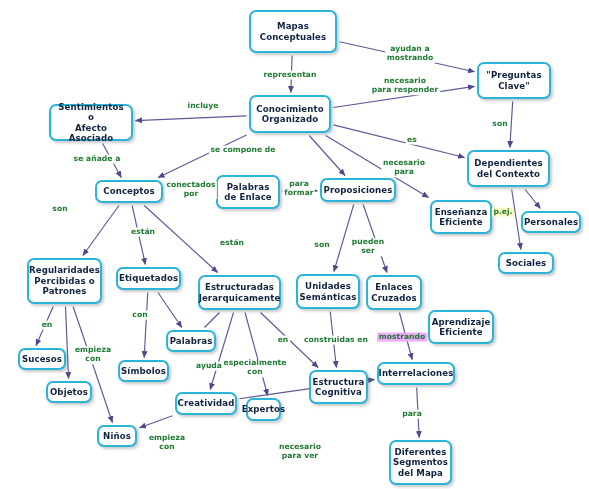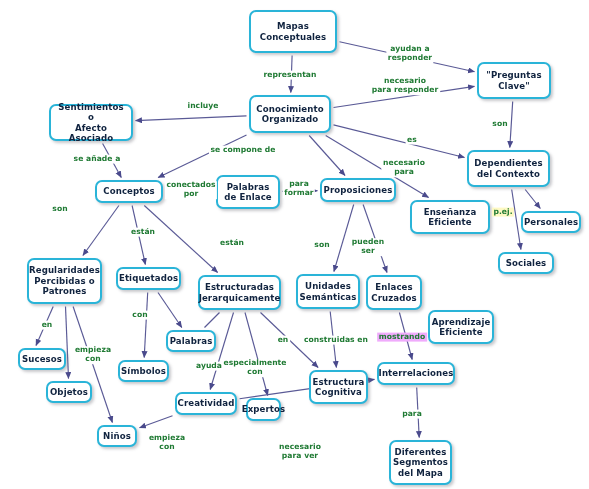--- a/index.html
+++ b/index.html
@@ -91,21 +91,21 @@
       <div class="node" style="left: 249px; top: 95px; width: 82px; height: 38px;">Conocimiento
 Organizado</div>
       <div class="node" style="left: 49px; top: 104px; width: 84px; height: 37px;">Sentimientos o
 Afecto Asociado</div>
       <div class="node" style="left: 467px; top: 150px; width: 83px; height: 37px;">Dependientes
 del Contexto</div>
       <div class="node" style="left: 95px; top: 180px; width: 68px; height: 23px;">Conceptos</div>
       <div class="node" style="left: 216px; top: 175px; width: 64px; height: 34px;">Palabras
 de Enlace</div>
       <div class="node" style="left: 320px; top: 178px; width: 76px; height: 24px;">Proposiciones</div>
-      <div class="node" style="left: 410px; top: 200px; width: 80px; height: 34px;">Enseñanza
+      <div class="node" style="left: 430px; top: 200px; width: 62px; height: 34px;">Enseñanza
 Eficiente</div>
       <div class="node" style="left: 521px; top: 211px; width: 60px; height: 22px;">Personales</div>
       <div class="node" style="left: 498px; top: 252px; width: 56px; height: 22px;">Sociales</div>
       <div class="node" style="left: 27px; top: 258px; width: 75px; height: 46px;">Regularidades
 Percibidas o
 Patrones</div>
       <div class="node" style="left: 116px; top: 267px; width: 65px; height: 23px;">Etiquetados</div>
       <div class="node" style="left: 198px; top: 275px; width: 83px; height: 35px;">Estructuradas
 Jerarquicamente</div>
       <div class="node" style="left: 296px; top: 274px; width: 64px; height: 35px;">Unidades
@@ -124,21 +124,21 @@
 Cognitiva</div>
       <div class="node" style="left: 377px; top: 362px; width: 78px; height: 23px;">Interrelaciones</div>
       <div class="node" style="left: 97px; top: 425px; width: 40px; height: 22px;">Niños</div>
       <div class="node" style="left: 389px; top: 440px; width: 63px; height: 45px;">Diferentes
 Segmentos
 del Mapa</div>
     </div>
   <div id="label-layer">
       <div class="elabel" style="left: 290px; top: 75px; background: rgb(255, 255, 255); padding: 0px 1.5px;">representan</div>
       <div class="elabel" style="left: 410px; top: 54px; background: rgb(255, 255, 255); padding: 0px 1.5px;">ayudan a
-responder</div>
+mostrando</div>
       <div class="elabel" style="left: 405px; top: 86px; background: rgb(255, 255, 255); padding: 0px 1.5px;">necesario
 para responder</div>
       <div class="elabel" style="left: 203px; top: 106px; background: rgb(255, 255, 255); padding: 0px 1.5px;">incluye</div>
       <div class="elabel" style="left: 412px; top: 140px; background: rgb(255, 255, 255); padding: 0px 1.5px;">es</div>
       <div class="elabel" style="left: 500px; top: 124px; background: rgb(255, 255, 255); padding: 0px 1.5px;">son</div>
       <div class="elabel" style="left: 243px; top: 150px; background: rgb(255, 255, 255); padding: 0px 1.5px;">se compone de</div>
       <div class="elabel" style="left: 404px; top: 168px; background: rgb(255, 255, 255); padding: 0px 1.5px;">necesario
 para</div>
       <div class="elabel" style="left: 97px; top: 159px; background: rgb(255, 255, 255); padding: 0px 1.5px;">se añade a</div>
       <div class="elabel" style="left: 191px; top: 190px; background: rgb(255, 255, 255); padding: 0px 1.5px;">conectados

